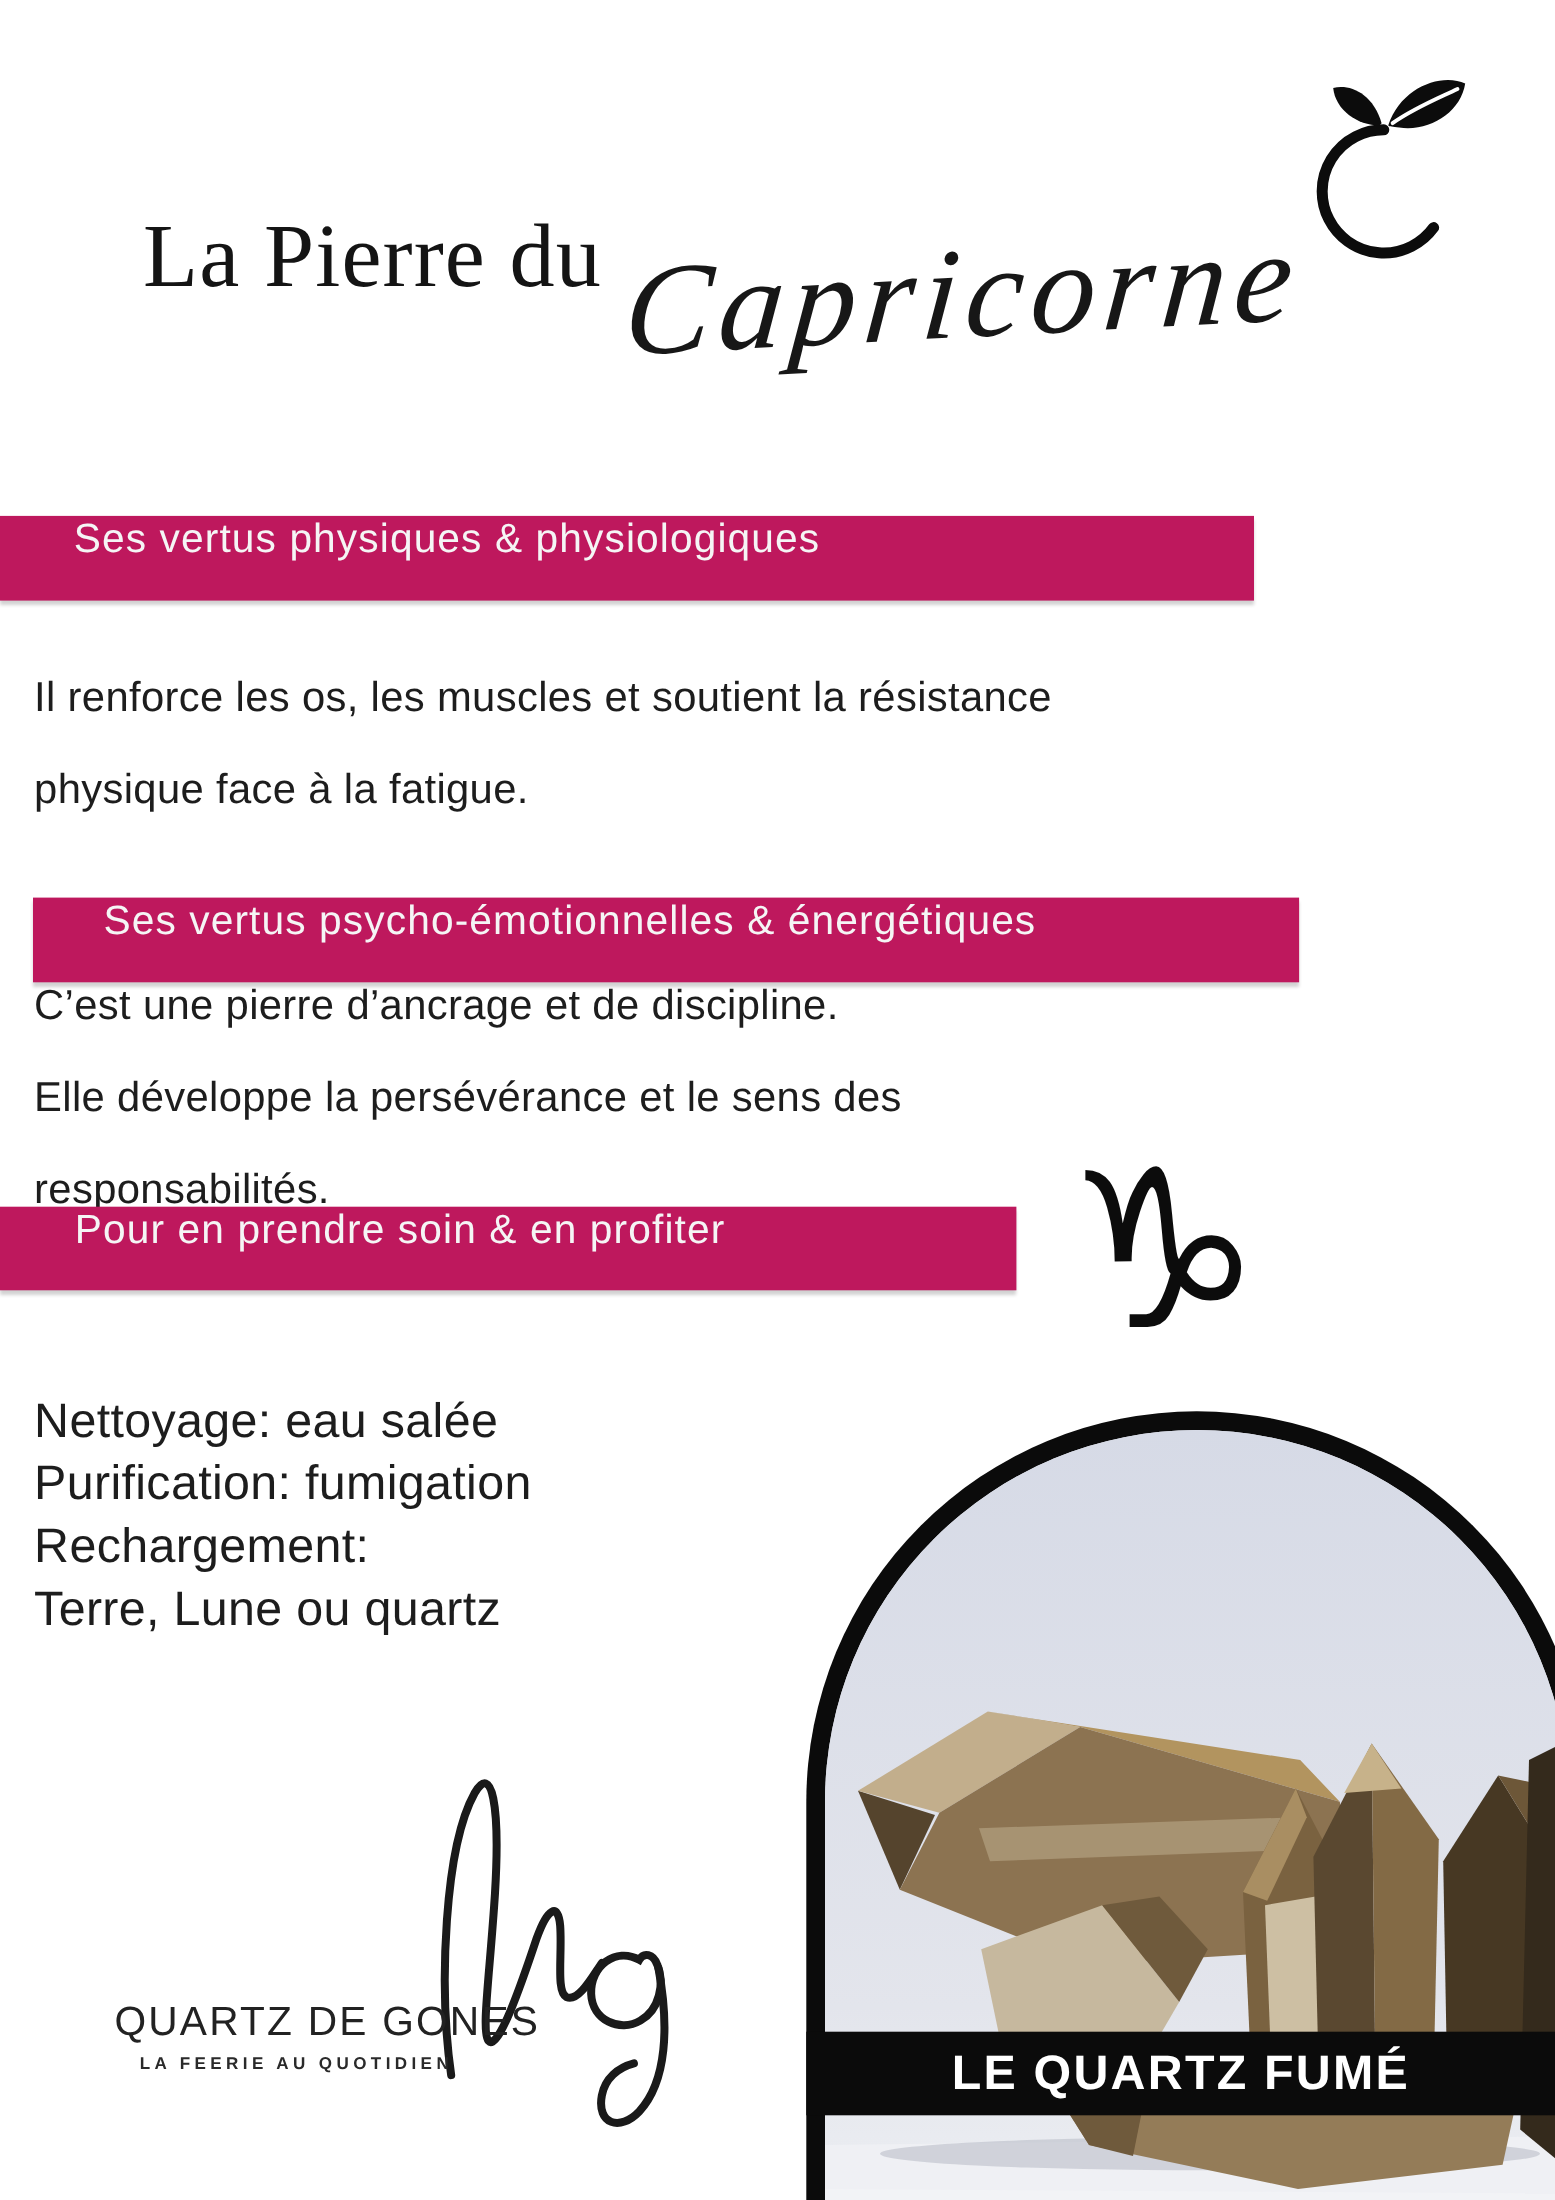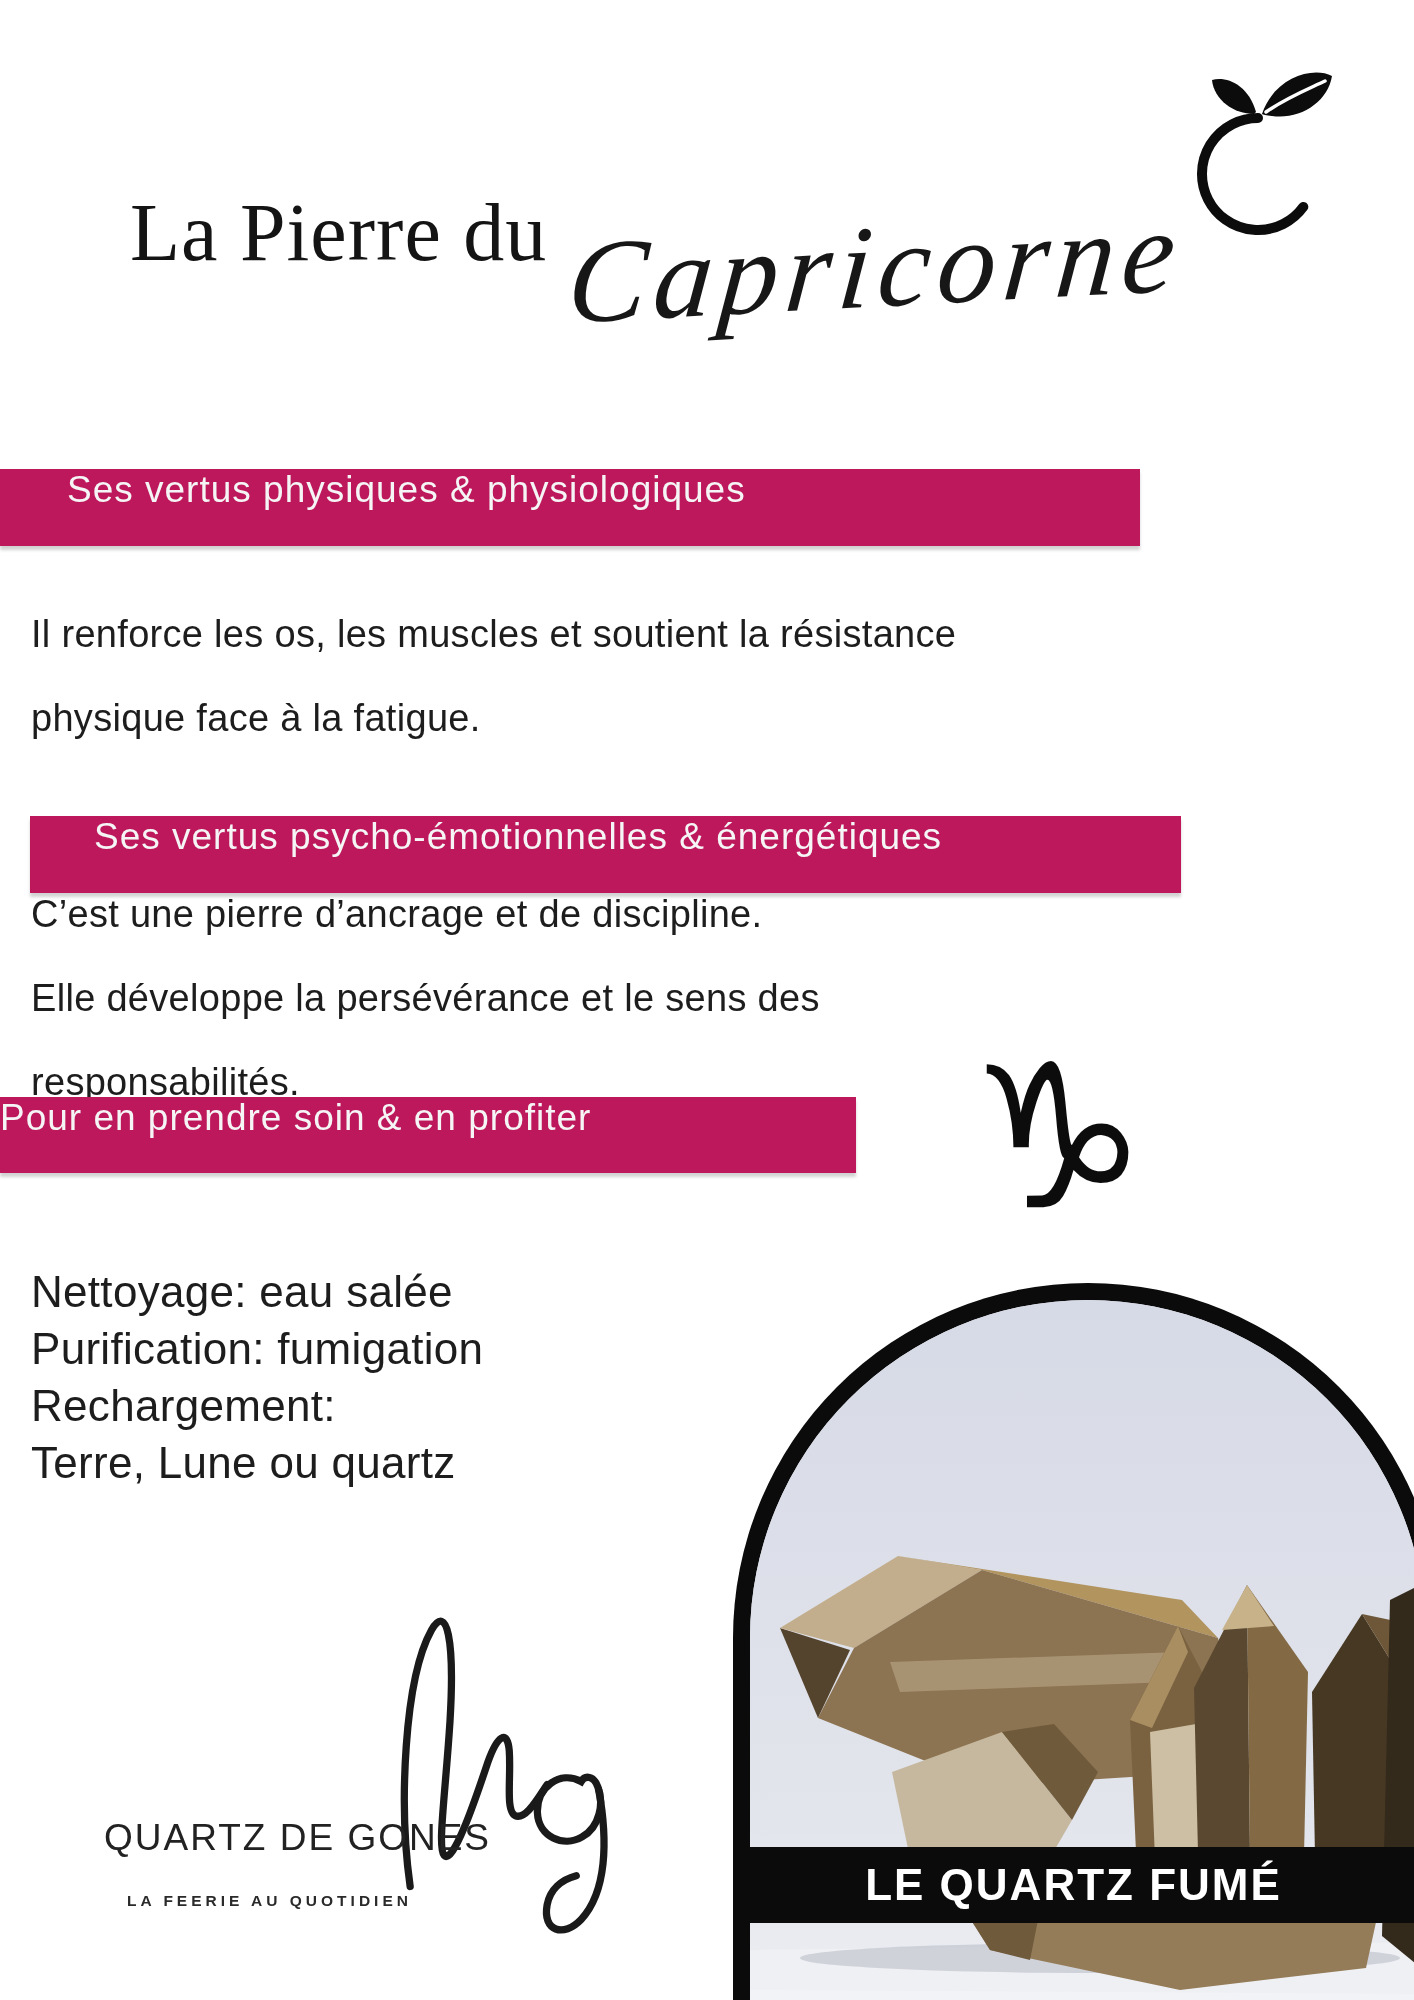--- a/index.html
+++ b/index.html
@@ -23,21 +23,21 @@
   .brand-logo{left:1186px;top:50px;}
 
   
   .banner{
     background:#be185d;color:#f5f5f5;display:flex;
     font-size:37px;font-weight:300;letter-spacing:1px;
     box-shadow:0 4px 3px rgba(0,0,0,0.18);
   }
   .banner-1{left:0;top:469px;width:1073px;height:77px;padding-left:67px;}
   .banner-2{left:30px;top:779px;width:1087px;height:77px;padding-left:64px;margin-top:37px;}
-  .banner-3{left:0;top:1097px;width:856px;height:76px;}
+  .banner-3{left:0;top:1097px;width:856px;height:76px;padding-left:68px;}
 
   
   .copy{
     color:#1d1d1d;font-size:38px;line-height:84px;white-space:pre-line;
     letter-spacing:0.3px;
   }
   .copy-1{left:31px;top:592px;width:1150px;}
   .copy-2{left:31px;top:872px;width:1100px;}
   .copy-care{left:31px;top:1219px;width:700px;font-size:44px;line-height:57px;margin-top:44px;}
 
@@ -65,21 +65,21 @@
   }
 
   
   .monogram{left:388px;top:1597px;}
   .brand-name{
     left:104px;top:1818px;font-size:37px;letter-spacing:2px;
     color:#222222;font-weight:500;line-height:1.1;
   }
   .brand-tagline{
     left:127px;top:1868px;font-size:15.5px;letter-spacing:4px;
-    color:#2a2a2a;font-weight:600;line-height:1.1;margin-top:24px;
+    color:#2a2a2a;font-weight:600;line-height:1.1;
   }
 </style>
 </head>
 <body>
 
 <div class="abs title-prefix">La Pierre du</div>
 <div class="abs title-script">Capricorne</div>
 
 <div class="abs brand-logo">
   <svg width="150" height="205" viewBox="0 0 150 205" xmlns="http://www.w3.org/2000/svg">

